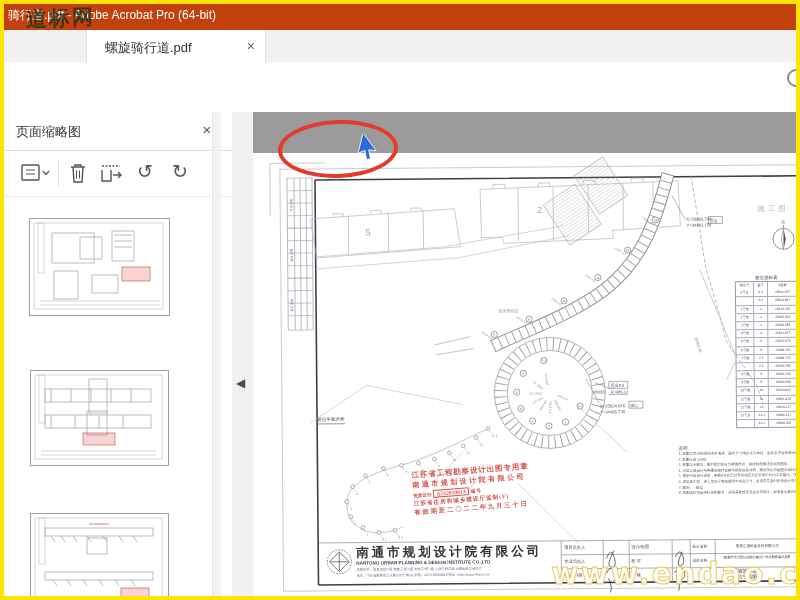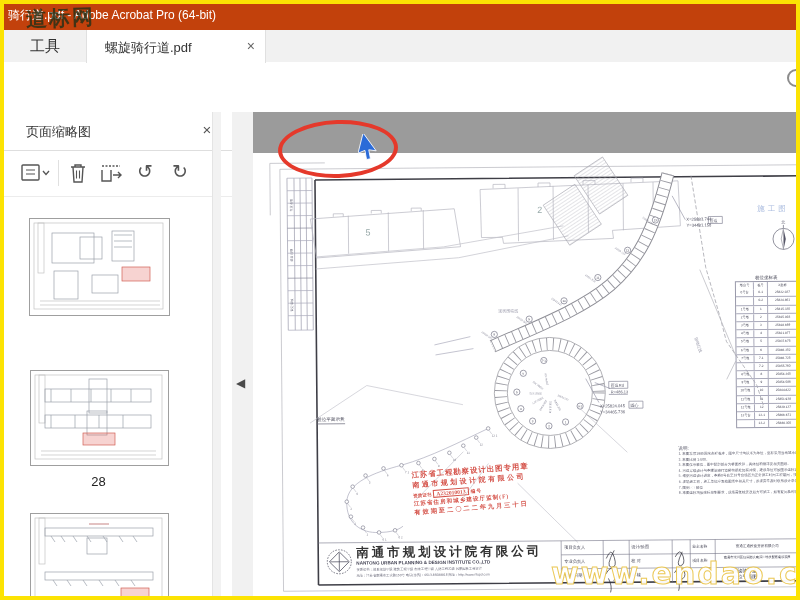--- a/index.html
+++ b/index.html
@@ -28,21 +28,21 @@
   .zoomfield .v{position:absolute;left:4px;top:3px;}
   .zoomfield .c{position:absolute;right:2px;top:5px;font-size:9px;color:#555;}
   .caret8{position:absolute;font-size:9px;color:#555;}
   .dots{position:absolute;left:726px;top:80px;font-size:13px;letter-spacing:3px;color:#555;}
   .red-ellipse{position:absolute;left:278px;top:58px;width:112px;height:50px;border:4px solid #e5392b;border-radius:50%;transform:rotate(-2deg);z-index:40;}
   .cursor{position:absolute;left:358px;top:72px;z-index:45;}
   
   .main{position:absolute;left:0;top:112px;right:0;bottom:0;}
   .sidebar{position:absolute;left:0;top:0;width:232px;bottom:0;background:#fff;border-right:1px solid #d8d8d8;overflow:hidden;}
   .sb-head{position:absolute;left:0;top:0;width:100%;height:38px;border-bottom:1px solid #dedede;}
-  .sb-title{position:absolute;left:16px;top:11px;font-size:13px;color:#333;margin-left:10px;}
+  .sb-title{position:absolute;left:16px;top:11px;font-size:13px;color:#333;}
   .sb-close{position:absolute;left:197px;top:9px;width:20px;height:20px;text-align:center;font-size:15px;color:#555;}
   .sb-tools{position:absolute;left:0;top:38px;width:100%;height:46px;border-bottom:1px solid #ececec;}
   .sbt{position:absolute;top:11px;width:24px;height:24px;color:#555;}
   .rot{font-size:19px;line-height:22px;text-align:center;color:#555;}
   .sb-sep{position:absolute;left:58px;top:10px;width:1px;height:26px;background:#e0e0e0;}
   .tbox{position:absolute;background:#fff;border:1px solid #9f9f9f;}
   .tlab{position:absolute;font-size:13px;color:#222;text-align:center;}
   .sb-scroll{position:absolute;left:212px;top:0;bottom:0;width:8px;background:#f2f2f2;border-left:1px solid #e4e4e4;}
   .gutter{position:absolute;left:232px;top:0;width:21px;bottom:0;background:#f1f1f1;}
   .g-handle{position:absolute;left:4px;top:264px;font-size:12px;color:#4a4a4a;}
@@ -85,21 +85,20 @@
 <body>
 
 <div class="shot">
 
   <div class="titlebar">
     <div class="titletext">骑行道.pdf - Adobe Acrobat Pro (64-bit)</div>
   </div>
   <div class="wm-top">道标网</div>
 
   <div class="tabbar">
-    <div class="tab-tools">工具</div>
     <div class="tab-doc">
       <span class="lbl">螺旋骑行道.pdf</span>
       <span class="cls">×</span>
     </div>
     <div class="ring-partial">
       <svg width="16" height="22">
           <circle cx="10" cy="10" r="8" fill="none" stroke="#8c8c8c" stroke-width="2"></circle>
         </svg>
     </div>
   </div>
@@ -247,21 +246,20 @@
           <rect x="14" y="18" width="106" height="13"></rect>
             <path d="M20,18 V31 M40,18 V31 M60,18 V31 M80,18 V31 M100,18 V31"></path>
           <rect x="58" y="8" width="18" height="34"></rect>
           <rect x="14" y="44" width="106" height="13"></rect>
             <path d="M20,44 V57 M44,44 V57 M68,44 V57 M92,44 V57"></path>
           <rect x="56" y="40" width="20" height="24"></rect>
           <rect x="52" y="62" width="32" height="12" fill="rgba(225,80,70,.25)" stroke="#d06055"></rect>
           <path d="M10,80 H125 M10,84 H125" stroke="#c2c2c2"></path>
         </svg>
       </div>
-      <div class="tlab" style="left:30px;top:362px;width:137px">28</div>
 
       <div class="tbox" style="left:30px;top:401px;width:137px;height:95px">
         <svg width="135" height="92" fill="none" stroke="#9aa0aa" stroke-width="0.7">
           <rect x="4" y="4" width="127" height="84" stroke="#c2c2c2"></rect>
           <rect x="8" y="4" width="6" height="46" stroke="#c2c2c2"></rect>
           <path d="M58,10 H78" stroke="#b05050"></path>
           <rect x="14" y="14" width="108" height="8"></rect>
             <path d="M20,22 l4,6 M30,22 l4,6 M42,22 l4,6 M56,22 l4,6 M72,22 l4,6 M88,22 l4,6 M102,22 l4,6"></path>
           <rect x="56" y="24" width="20" height="16"></rect>
           <rect x="14" y="58" width="108" height="8"></rect>

